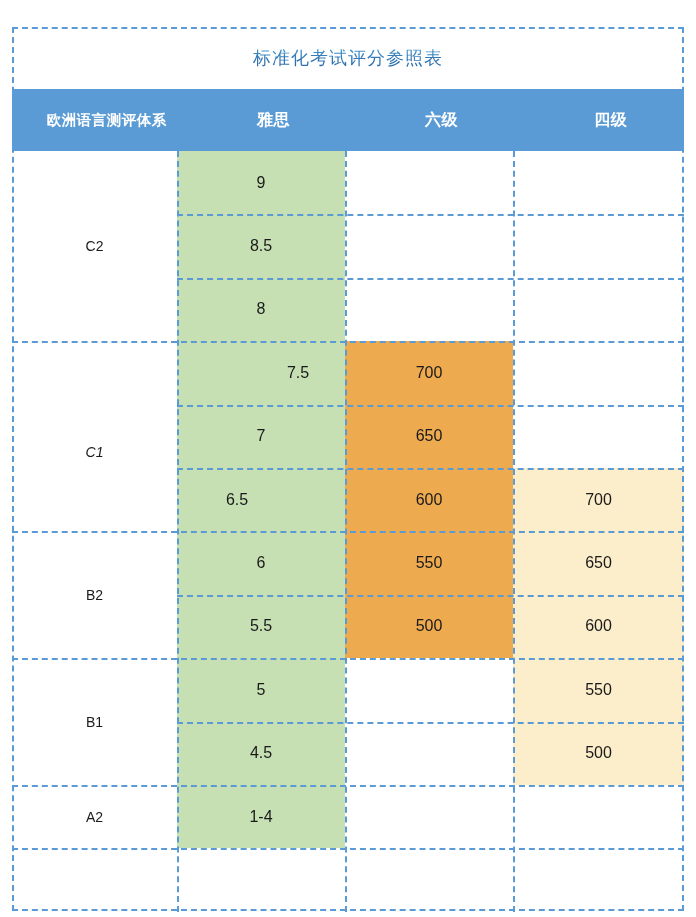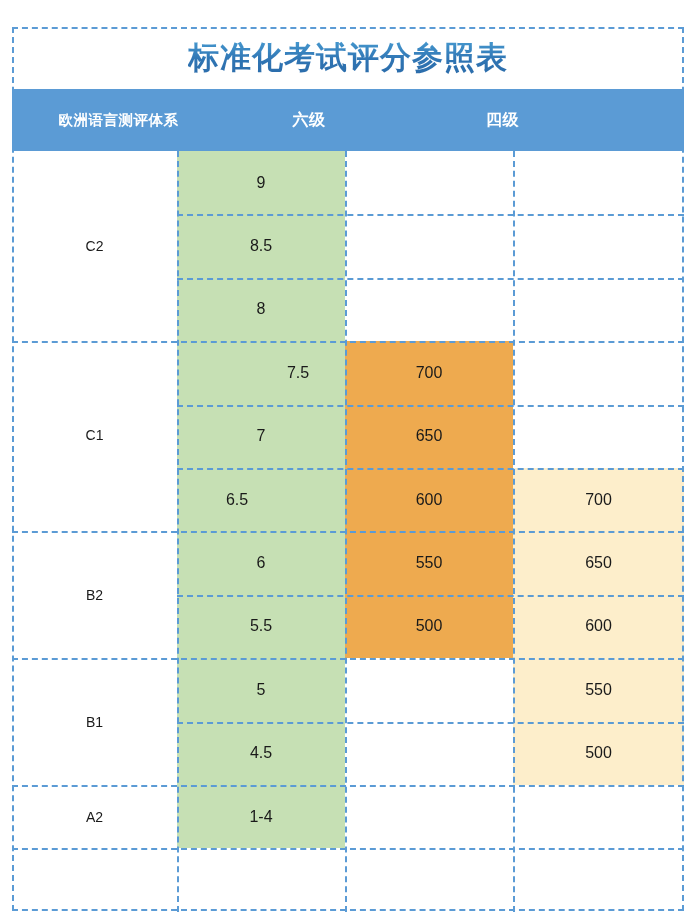--- a/index.html
+++ b/index.html
@@ -39,22 +39,22 @@
     left: 12px;
     top: 27px;
     width: 672px;
     height: 62px;
     display: flex;
     align-items: center;
     justify-content: center;
     box-sizing: border-box;
   }
   .title-text {
-    font-size: 31px;
-    font-weight: bold;
+    font-size: 18px;
+    font-weight: normal;
     letter-spacing: 1px;
     color: #2e75b6;
     background: linear-gradient(180deg, #4a9fd4 0%, #2f74b3 55%, #2a6aa8 100%);
     -webkit-background-clip: text;
     background-clip: text;
     -webkit-text-fill-color: transparent;
     white-space: nowrap;
   }
 
   
@@ -140,30 +140,31 @@
 <body>
 
 <div id="page">
 
   <div class="title-band">
     <div class="title-text">标准化考试评分参照表</div>
   </div>
 
   <div class="header-row">
     <div class="header-cell hc-0">欧洲语言测评体系</div>
+    <div class="header-cell hc-1">雅思</div>
     <div class="header-cell hc-2">六级</div>
     <div class="header-cell hc-3">四级</div>
   </div>
 
   <div class="body-grid" id="body-grid">
       <div class="band" style="left: 165px; width: 168px; top: 0px; height: 697.4px; background: rgb(198, 224, 180);"></div>
       <div class="band" style="left: 333px; width: 168px; top: 190.2px; height: 317px; background: rgb(238, 170, 79);"></div>
       <div class="band" style="left: 501px; width: 171px; top: 317px; height: 317px; background: rgb(253, 238, 203);"></div>
       <div class="cefr-cell" style="top: 0px; height: 190.2px;">C2</div>
-      <div class="cefr-cell" style="top: 189px; height: 190.2px;">C1</div>
+      <div class="cefr-cell" style="top: 206px; height: 190.2px; font-style: italic;">C1</div>
       <div class="cefr-cell" style="top: 380.4px; height: 126.8px;">B2</div>
       <div class="cefr-cell" style="top: 507.2px; height: 126.8px;">B1</div>
       <div class="cefr-cell" style="top: 634px; height: 63.4px;">A2</div>
       <div class="vcell" style="left: 165px; width: 168px; top: 0px; height: 63.4px;">9</div>
       <div class="vcell" style="left: 165px; width: 168px; top: 63.4px; height: 63.4px;">8.5</div>
       <div class="vcell" style="left: 165px; width: 168px; top: 126.8px; height: 63.4px;">8</div>
       <div class="vcell" style="left: 165px; width: 168px; top: 190.2px; height: 63.4px; margin-left: 37px;">7.5</div>
       <div class="vcell" style="left: 333px; width: 168px; top: 190.2px; height: 63.4px;">700</div>
       <div class="vcell" style="left: 165px; width: 168px; top: 253.6px; height: 63.4px;">7</div>
       <div class="vcell" style="left: 333px; width: 168px; top: 253.6px; height: 63.4px;">650</div>

